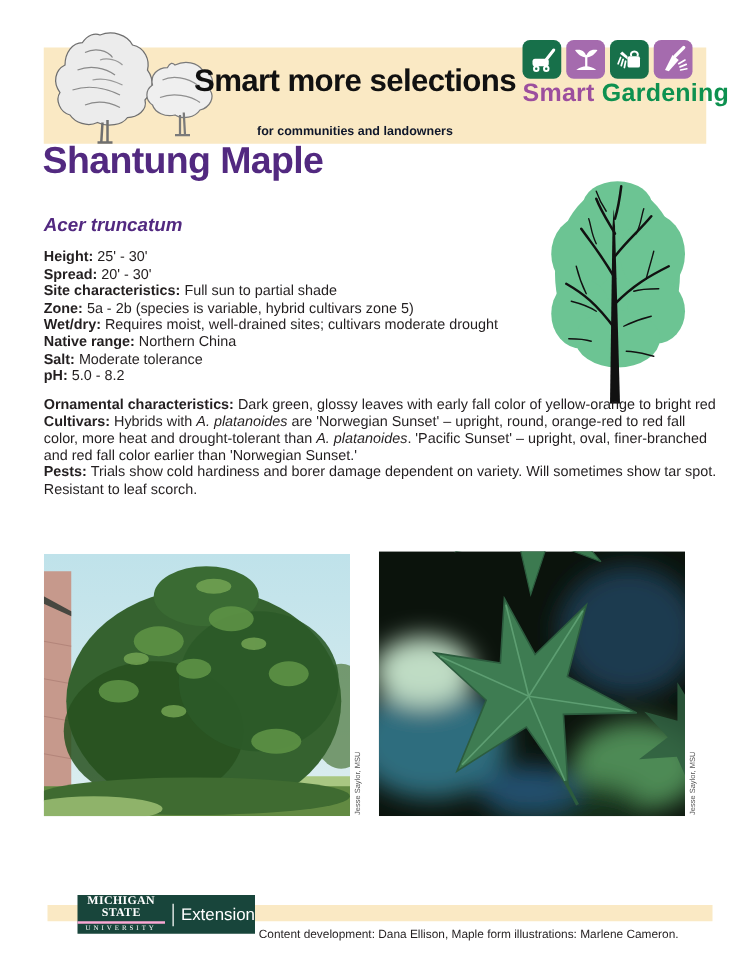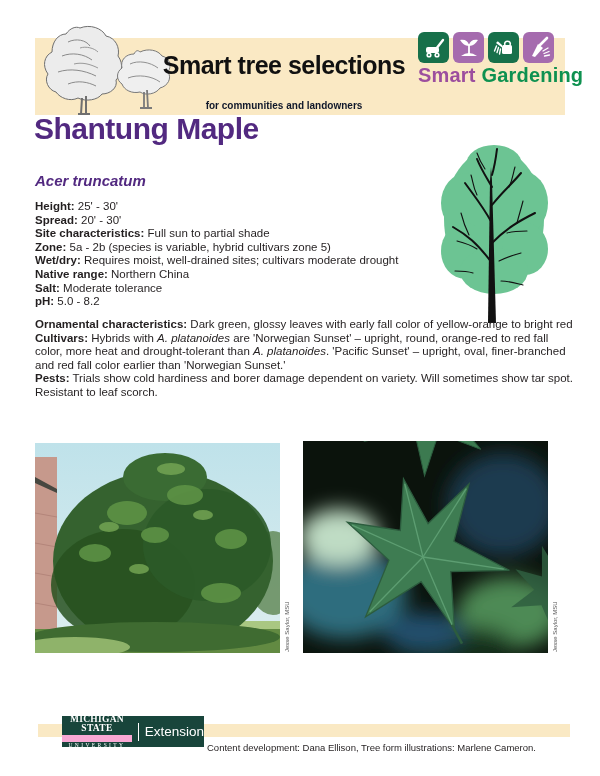--- a/index.html
+++ b/index.html
@@ -37,21 +37,21 @@
   .vcredit{position:absolute; font-size:6px; color:#555; white-space:nowrap;
            transform:rotate(-90deg); transform-origin:0 0;}
   .vcredit.l{left:284px; top:652px;}
   .vcredit.r{left:552px; top:652px;}
   
   .foot-strip{position:absolute; left:38px; top:724px; width:532px; height:13px; background:#fae9c4;}
   .msu-box{position:absolute; left:62px; top:716px; width:142px; height:31px; background:#18453b;
            display:flex; align-items:center; justify-content:center; gap:6px; color:#fff;}
   .msu-word{text-align:center;}
   .msu-l1{font-family:"Liberation Serif", serif; font-weight:bold; font-size:9.5px; letter-spacing:0.3px;
-          border-bottom:7px solid #f9a8d4; padding-bottom:1px; line-height:1;}
+          border-bottom:2px solid #f9a8d4; padding-bottom:1px; line-height:1;}
   .msu-l2{font-family:"Liberation Serif", serif; font-size:5.5px; letter-spacing:2.4px; margin-top:1.5px; line-height:1;}
   .msu-div{width:1px; height:18px; background:#ffffff;}
   .msu-ext{font-size:13.5px; line-height:1;}
   .foot-credit{position:absolute; left:207px; top:742px; font-size:9.5px; color:#231f20;}
 </style>
 </head>
 <body>
 
 <div class="page">
 
@@ -67,21 +67,21 @@
     <path d="M54,76 L53,92 M58,74 L58,92 M50,92 L62,92" stroke="#6f6f6f" stroke-width="2" fill="none"></path>
 
     <g stroke="#7a7a7a" fill="#efefef" stroke-width="1">
       <path d="M112,30 C120,26 130,28 134,34 C142,36 144,44 140,50 C144,56 140,64 132,66 C128,72 118,74 112,70 C104,72 96,68 94,62 C88,58 88,50 94,46 C92,38 98,32 106,32 C108,28 110,28 112,30 Z"></path>
       <path d="M102,42 C110,38 122,40 130,46 M100,56 C110,52 124,54 132,60" fill="none" stroke="#909090"></path>
     </g>
     <path d="M116,70 L116,86 M119,68 L120,86 M112,86 L124,86" stroke="#7a7a7a" stroke-width="1.8" fill="none"></path>
   </svg>
 
   <div class="head-text">
-    <div class="head-title">Smart tree selections</div>
+    <div class="head-title">Smart more selections</div>
     <div class="head-sub">for communities and landowners</div>
   </div>
 
   <div class="sg-logo">
     <div class="sg-tiles">
       <div class="tile green">
         <svg width="26" height="26" viewBox="0 0 26 26">
           <path d="M15,14 L22,5" stroke="#fff" stroke-width="2.4" fill="none" stroke-linecap="round"></path>
           <rect x="5" y="12" width="13" height="6" rx="2" fill="#fff"></rect>
           <circle cx="8" cy="20" r="2.6" fill="#fff"></circle>
@@ -259,15 +259,15 @@
 
   <div class="foot-strip"></div>
   <div class="msu-box">
     <div class="msu-word">
       <div class="msu-l1">MICHIGAN STATE</div>
       <div class="msu-l2">UNIVERSITY</div>
     </div>
     <div class="msu-div"></div>
     <div class="msu-ext">Extension</div>
   </div>
-  <div class="foot-credit">Content development: Dana Ellison, Tree form illustrations: Marlene Cameron.</div>
+  <div class="foot-credit">Content development: Dana Ellison, Maple form illustrations: Marlene Cameron.</div>
 
 </div>
 
 </body></html>

